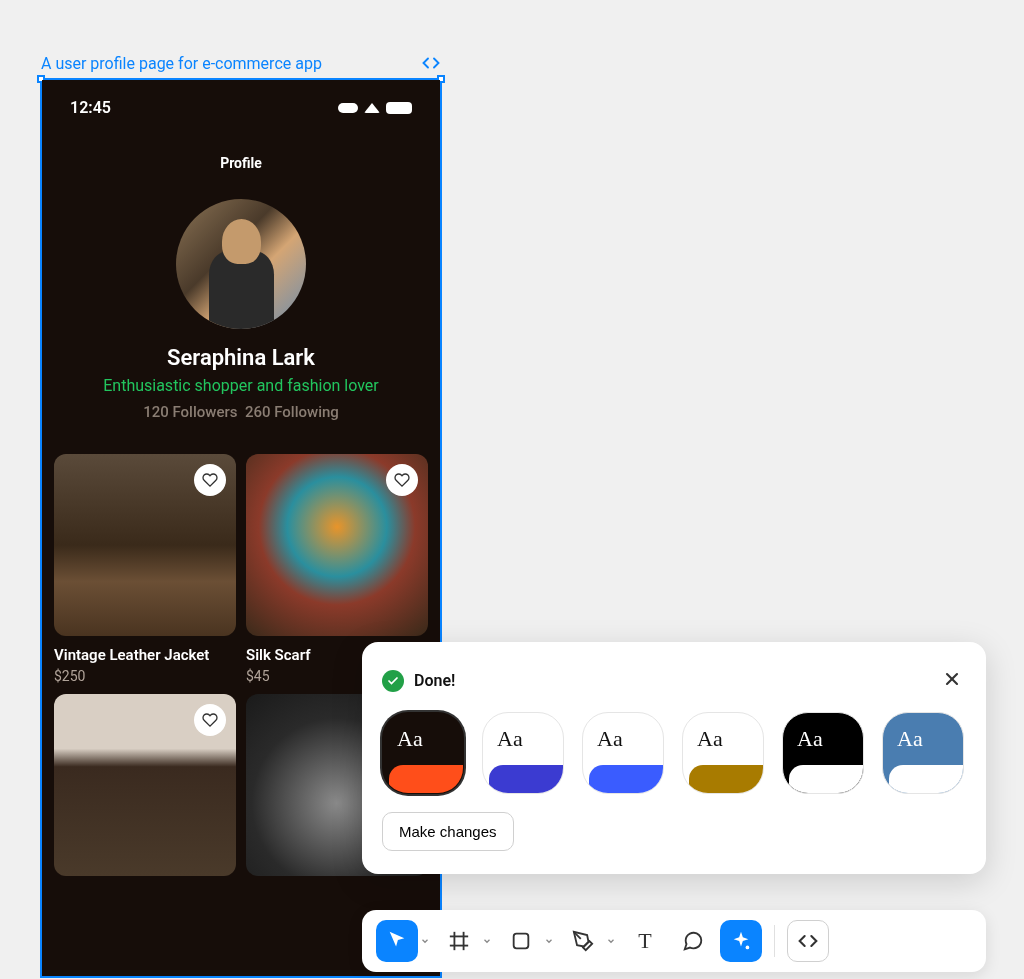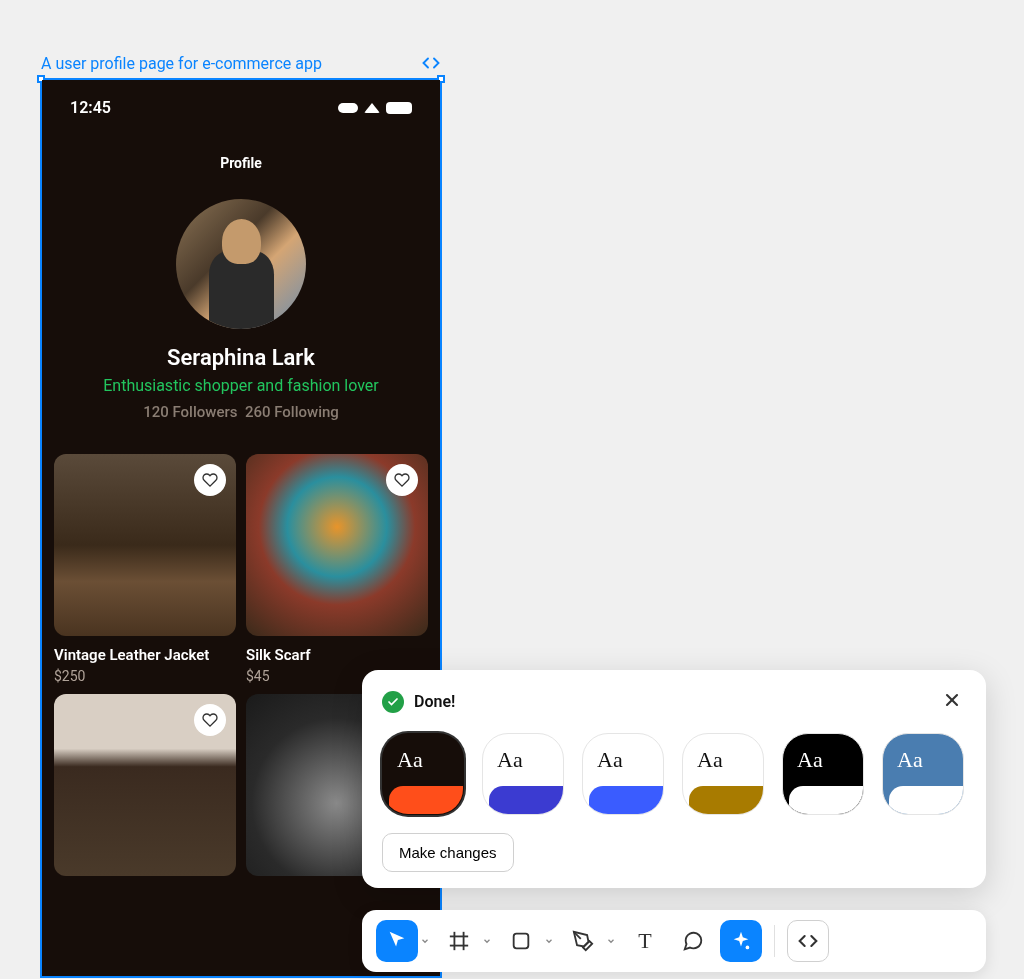--- a/index.html
+++ b/index.html
@@ -190,26 +190,26 @@
   .product-price {
     font-size: 14px;
     color: #b0a399;
     margin-top: 4px;
   }
 
   
   .theme-popup {
     position: absolute;
     left: 362px;
-    top: 670px;
+    top: 642px;
     width: 624px;
     background: white;
     border-radius: 16px;
     box-shadow: 0 8px 32px rgba(0,0,0,0.15);
-    padding: 16px 20px;
+    padding: 23px 20px;
   }
   .popup-header {
     display: flex;
     justify-content: space-between;
     align-items: center;
     margin-bottom: 16px;
   }
   .popup-status {
     display: flex;
     align-items: center;

